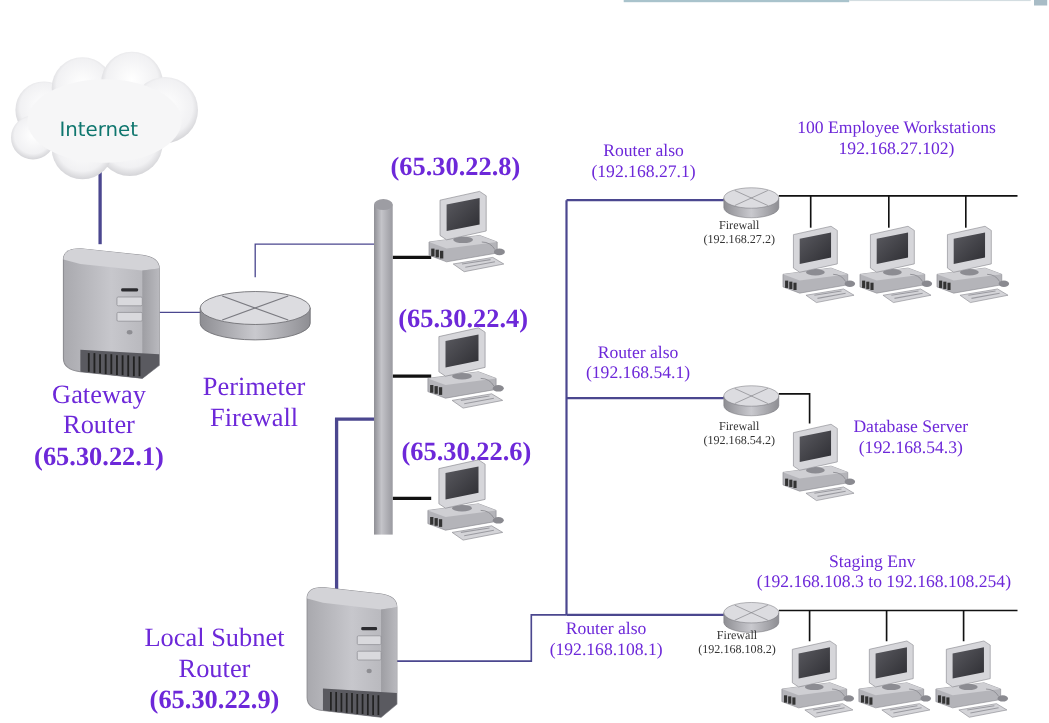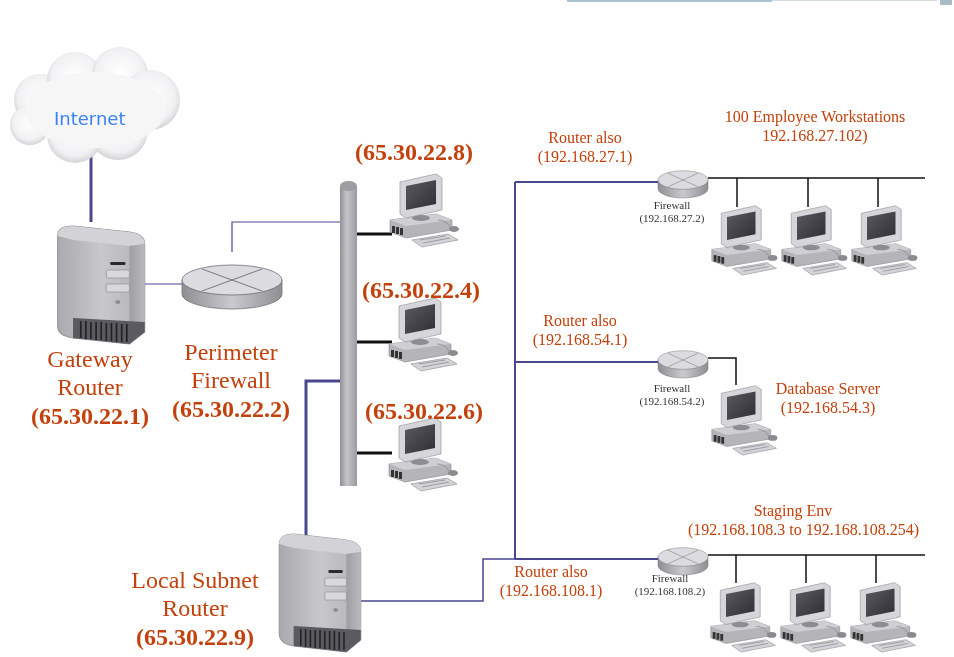--- a/index.html
+++ b/index.html
@@ -1,18 +1,18 @@
 <!DOCTYPE html>
 <html><head>
 <meta charset="utf-8">
 <style>
   html, body { margin:0; padding:0; background:#ffffff; }
   body { width:954px; height:657px; position:relative; overflow:hidden; font-family:"Liberation Serif", serif; color:#111; }
   #diagram { position:absolute; left:0; top:0; width:954px; height:657px; }
-  .lbl { position:absolute; text-align:center; line-height:1.18; white-space:nowrap; color:#c2410c; }
+  .lbl { position:absolute; text-align:center; line-height:1.18; white-space:nowrap; color:#6d28d9; }
   .lbl span { display:block; }
   .big { font-size:24px; }
   .med { font-size:16px; }
   .sm  { font-size:11px; color:#333; }
   .bold { font-weight:bold; }
   .sans { font-family:"DejaVu Sans", sans-serif; }
   .topbar { position:absolute; left:567px; top:0; width:205px; height:2px; background:#a9c3cc; }
   .topbar2 { position:absolute; left:772px; top:0; width:165px; height:1px; background:#d3dde1; }
   .corner { position:absolute; left:940px; top:0; width:12px; height:5px; background:#a8bcc6; }
 </style>
@@ -204,32 +204,31 @@
       <use href="#pc"></use>
     </g>
   <g transform="translate(777,577) scale(0.95)">
       <use href="#pc"></use>
     </g>
   <g transform="translate(847,577) scale(0.95)">
       <use href="#pc"></use>
     </g>
 </svg>
 
-<div class="lbl sans" style="left:54px; top:108px; font-size:18px; color:#3b82f6;">Internet</div>
+<div class="lbl sans" style="left:54px; top:108px; font-size:18px; color:#0f766e;">Internet</div>
 
 <div class="lbl big" style="left:30px; top:345px; width:120px;">
   <span>Gateway</span>
   <span>Router</span>
   <span class="bold">(65.30.22.1)</span>
 </div>
 
 <div class="lbl big" style="left:168px; top:326px; width:126px;margin-top:12px;">
   <span>Perimeter</span>
   <span>Firewall</span>
-  <span class="bold">(65.30.22.2)</span>
 </div>
 
 <div class="lbl big bold" style="left:355px; top:138px;">(65.30.22.8)</div>
 <div class="lbl big bold" style="left:362px; top:276px;">(65.30.22.4)</div>
 <div class="lbl big bold" style="left:365px; top:397px;">(65.30.22.6)</div>
 
 <div class="lbl big" style="left:110px; top:566px; width:170px;">
   <span>Local Subnet</span>
   <span>Router</span>
   <span class="bold">(65.30.22.9)</span>

